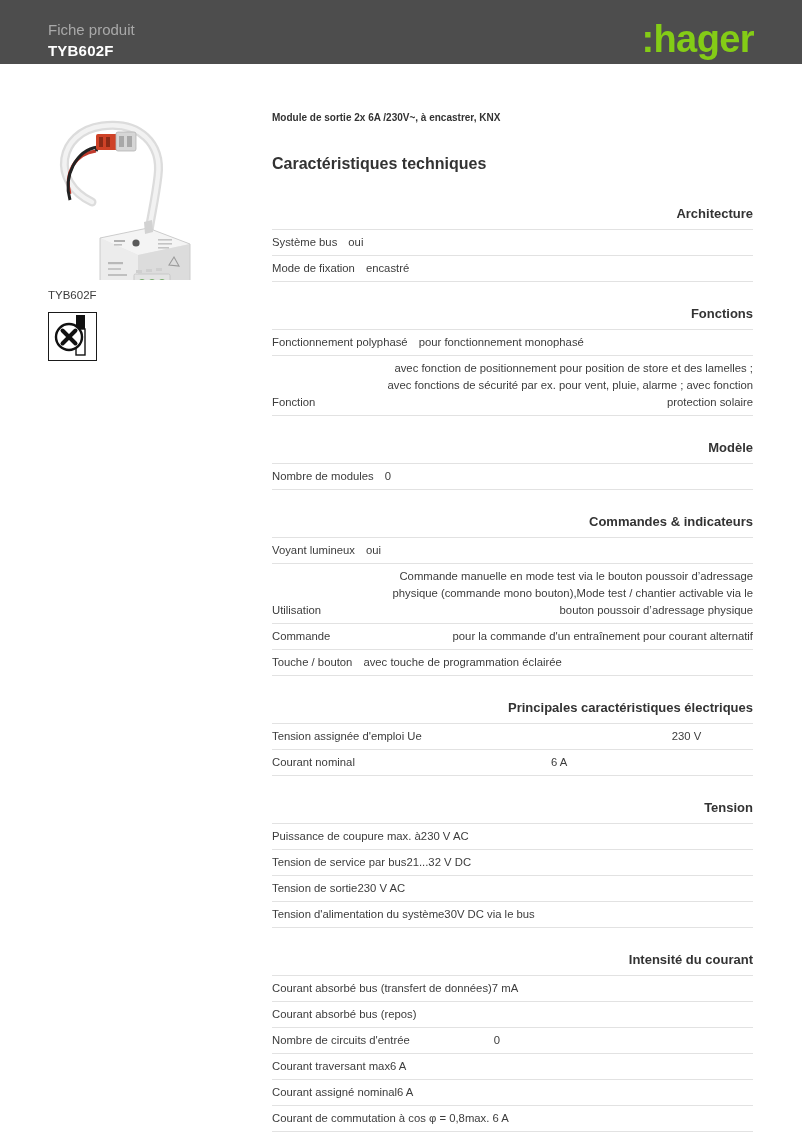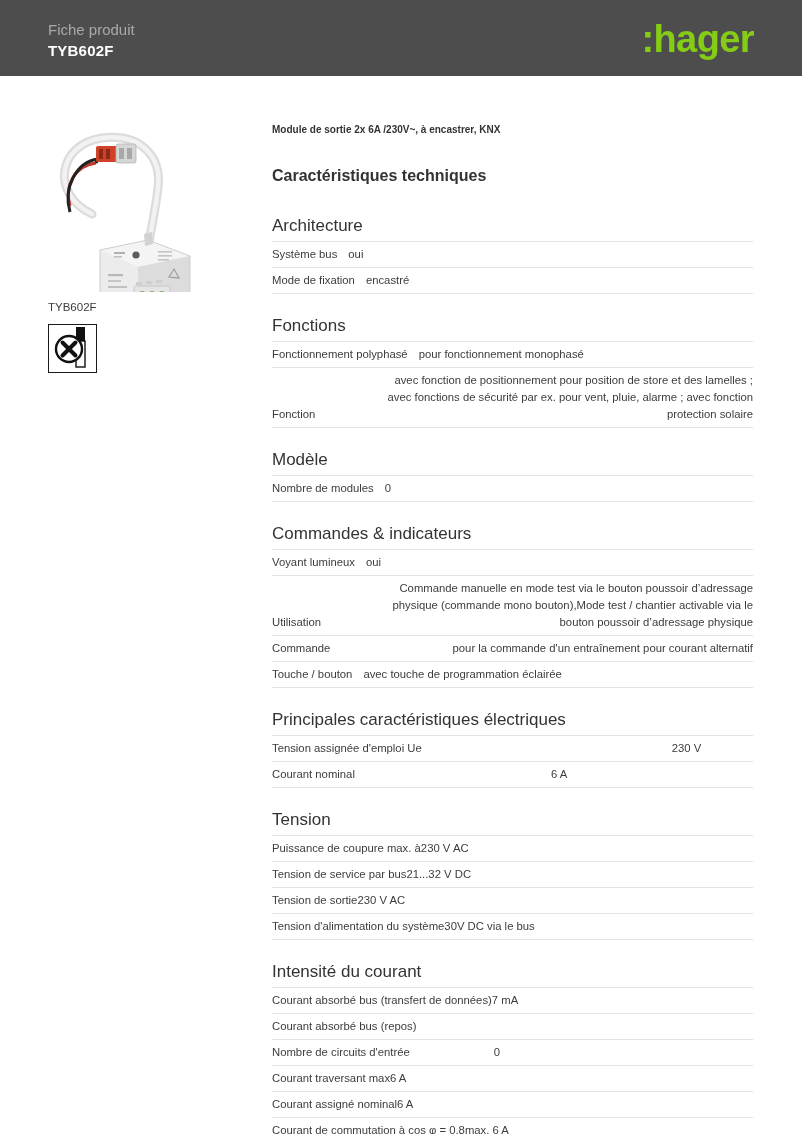--- a/index.html
+++ b/index.html
@@ -8,21 +8,21 @@
     width: 802px;
     height: 1134px;
     background: #ffffff;
     font-family: "Liberation Sans", sans-serif;
     color: #3c3c3c;
     overflow: hidden;
   }
 
   
   .header {
-    height: 76px;
+    height: 64px;
     background: #4d4d4d;
     position: relative;
   }
   .header-titles {
     position: absolute;
     left: 48px;
     top: 20px;
   }
   .header-kicker {
     font-size: 15px;
@@ -102,25 +102,26 @@
   .doc-subtitle {
     font-size: 16px;
     font-weight: bold;
     color: #333333;
     line-height: 16px;
     margin: 0 0 34px 0;
   }
 
   .section { margin-bottom: 24px; }
   .section-title {
-    font-size: 17px;
-    font-weight: normal;
+    font-size: 13px;
+    font-weight: bold;
     color: #333333;
     line-height: 16px;
     padding-bottom: 7px;
+    text-align: right;
   }
 
   .row {
     display: flex;
     align-items: flex-end;
     border-top: 1px solid #e2e2e2;
     min-height: 23px;
     padding: 4px 0 4px 0;
     font-size: 11.3px;
     line-height: 17px;

